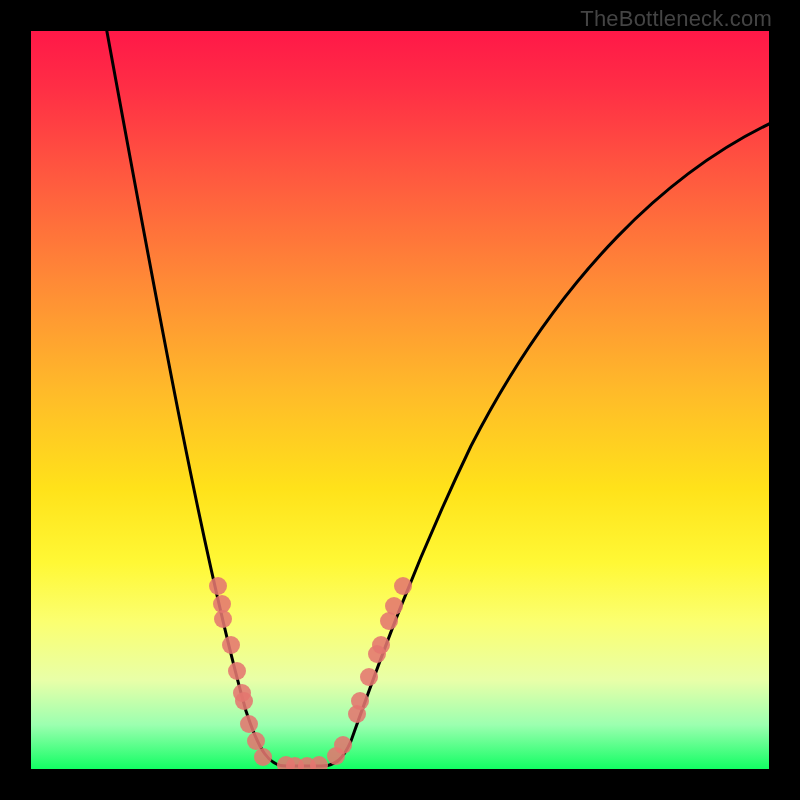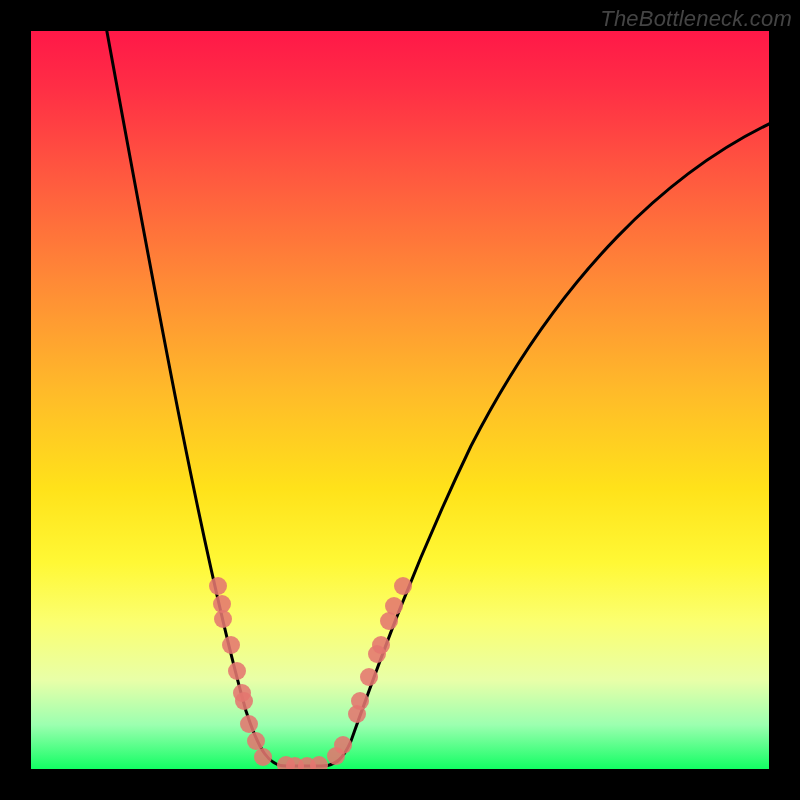--- a/index.html
+++ b/index.html
@@ -32,27 +32,26 @@
       #fff835 72%,
       #fbff70 80%,
       #e8ffa8 88%,
       #9cffb0 94%,
       #12fe63 100%
     );
   }
   .watermark {
     position: absolute;
     top: 6px;
-    right: 8px;
+    right: 28px;
     color: #444;
     font-size: 22px;
     font-weight: 500;
     letter-spacing: 0.2px;
     font-family: Arial, Helvetica, sans-serif;
-    font-style: italic;
   }
   svg.curve {
     position: absolute;
     left: 0;
     top: 0;
     width: 738px;
     height: 738px;
     pointer-events: none;
   }
   .dot {

